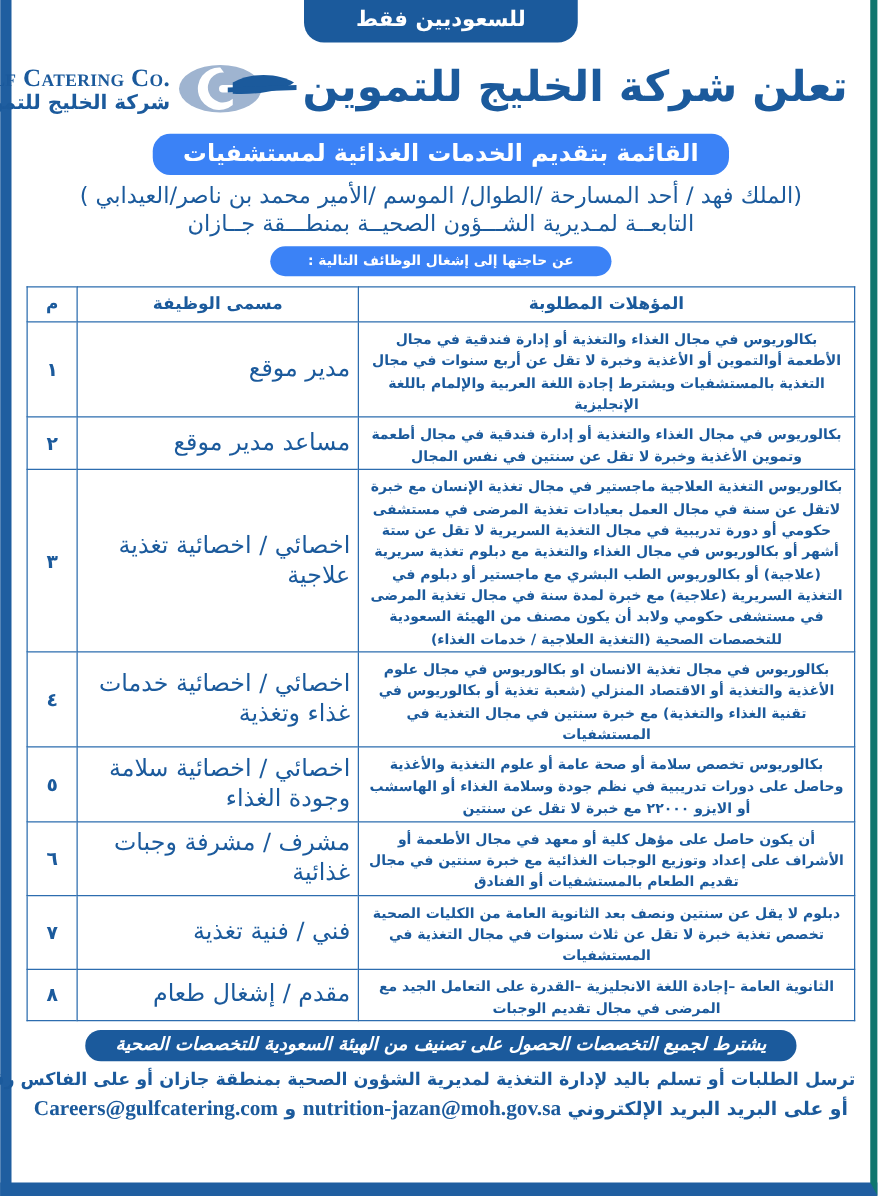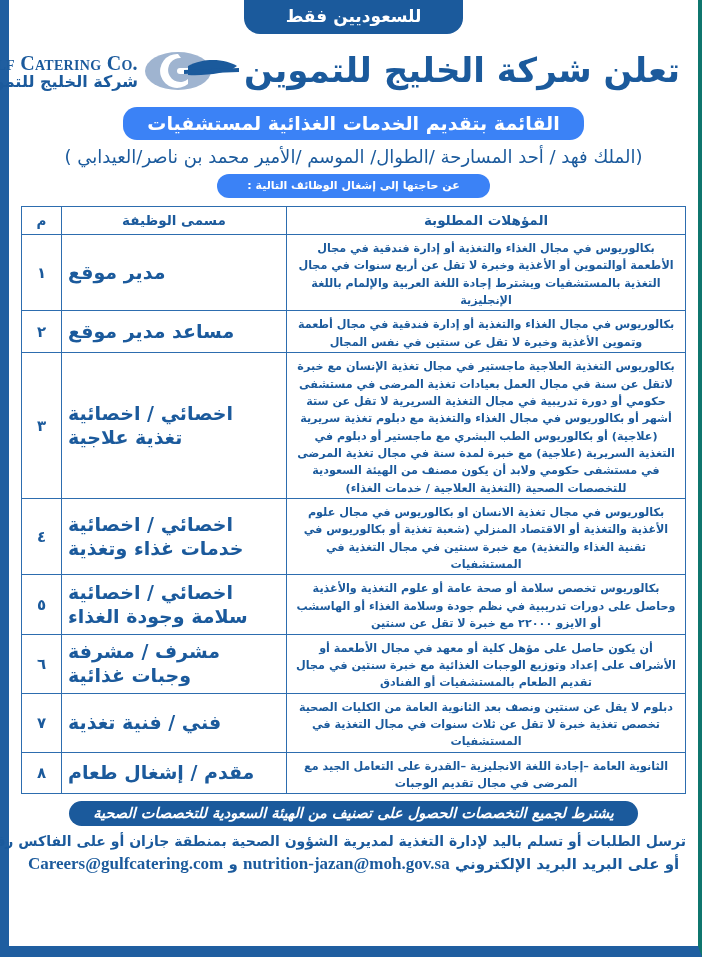--- a/index.html
+++ b/index.html
@@ -15,21 +15,21 @@
     overflow: hidden;
     position: relative;
   }
 
   .page {
     position: relative;
     width: 702px;
     height: 957px;
     background: #ffffff;
     border-left: 9px solid #1F5EA0;
-    border-right: 4px solid #0f766e;
+    border-right: 6px solid #0f766e;
     border-bottom: 11px solid #1F5EA0;
     padding: 0 12px;
   }
 
   
   .badge-row {
     display: flex;
     justify-content: center;
     padding-top: 0px;
   }
@@ -144,23 +144,23 @@
   th.col-title { width: 225px; }
   th.col-qual  { width: auto; }
 
   td.c-num {
     text-align: center;
     font-size: 15px;
     font-weight: bold;
     width: 40px;
   }
   td.c-title {
-    text-align: left;
+    text-align: right;
     font-size: 19px;
-    font-weight: bold;
+    font-weight: normal;
     line-height: 1.25;
     padding: 4px 6px;
   }
   td.c-qual {
     font-size: 11.2px;
     font-weight: bold;
     line-height: 1.55;
     text-align: center;
     padding: 5px 8px 1px;
   }
@@ -227,20 +227,21 @@
           <path d="M44 20 C62 10 84 14 93 20 C84 27 62 30 44 29 Z" fill="#1B5A9C"></path>
           <path d="M40 24 L95 22 L95 26 L40 28 Z" fill="#1B5A9C"></path>
         </svg>
       </div>
     </div>
   </div>
 
   <div class="pill pill-services">القائمة بتقديم الخدمات الغذائية لمستشفيات</div>
 
   <div class="sub-line sub-line-1">(الملك فهد / أحد المسارحة /الطوال/ الموسم /الأمير محمد بن ناصر/العيدابي )</div>
+  <div class="sub-line sub-line-2">التابعــة لمـديرية الشـــؤون الصحيــة بمنطـــقة جــازان</div>
 
   <div class="pill pill-needs">عن حاجتها إلى إشغال الوظائف التالية :</div>
 
   <table class="jobs">
     <thead>
       <tr>
         <th class="col-qual">المؤهلات المطلوبة</th>
         <th class="col-title">مسمى الوظيفة</th>
         <th class="col-num">م</th>
       </tr>

